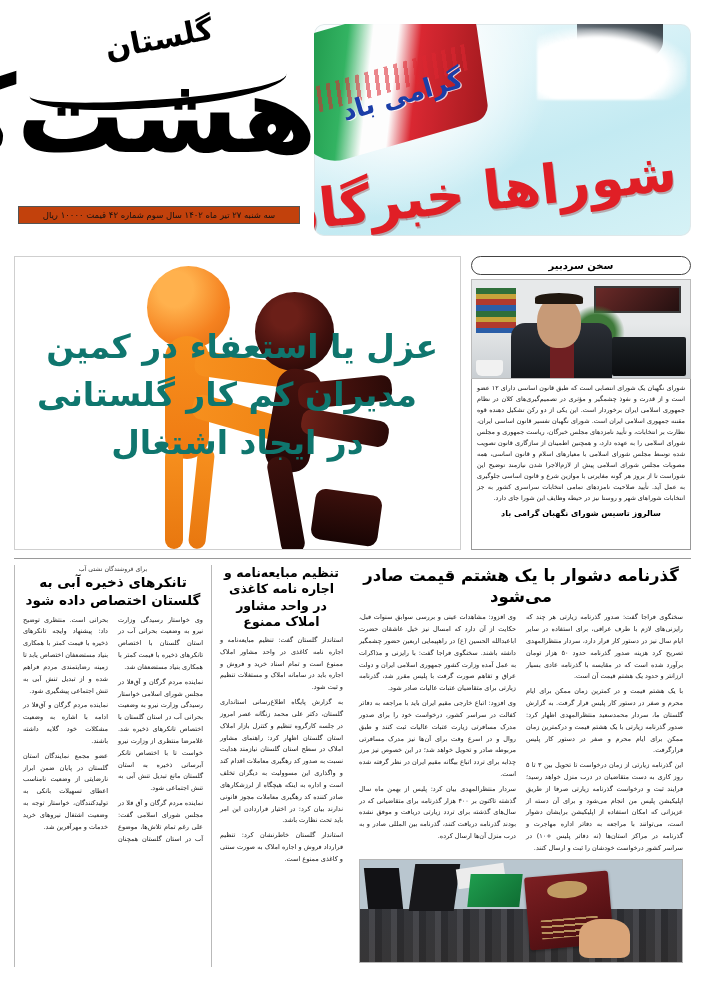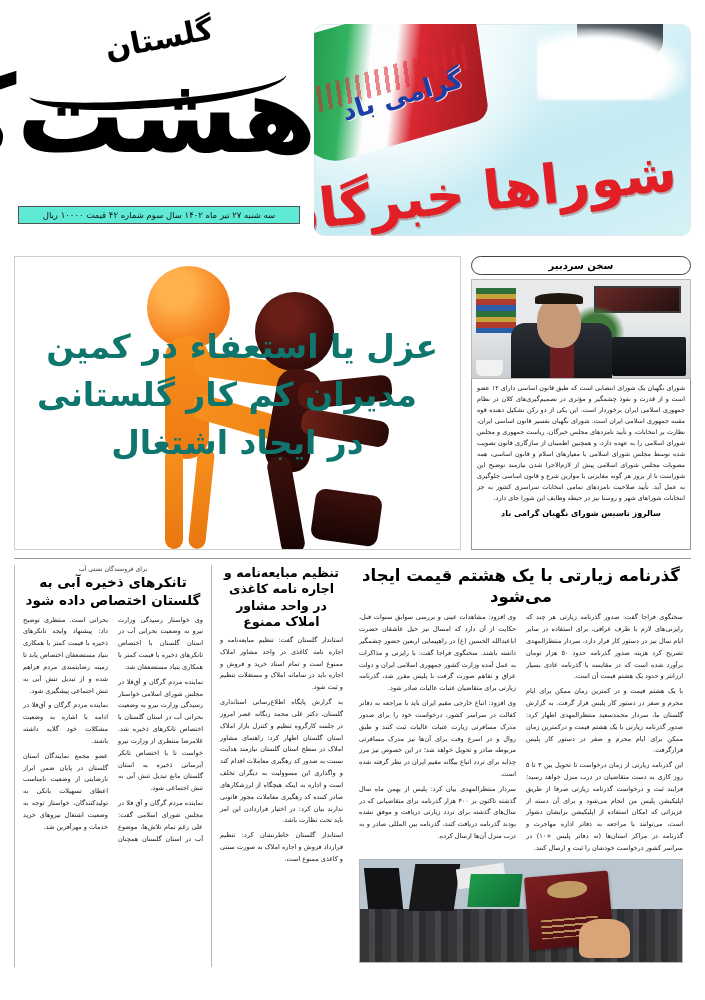--- a/index.html
+++ b/index.html
@@ -86,21 +86,21 @@
 
   .dateline {
     margin-top: 6px;
     width: 282px;
     border: 1px solid #555;
     text-align: center;
     font-size: 8.5px;
     padding: 3px 2px;
     color: #111;
     letter-spacing: 0.2px;
-    background: #5eead4;
+    background: #c2410c;
     white-space: nowrap;
   }
 
   .masthead-banner {
     flex: 1;
     border-radius: 10px;
     position: relative;
     overflow: hidden;
     height: 212px;
     margin-top: 12px;
@@ -532,21 +532,21 @@
       </div>
     </div>
 
   </div>
 
   <div class="main-rule"></div>
 
   <div class="columns">
 
     <div class="col col-right hidden-overflow">
-      <div class="col-headline">گذرنامه زیارتی با یک هشتم قیمت ایجاد می‌شود</div>
+      <div class="col-headline">گذرنامه دشوار با یک هشتم قیمت صادر می‌شود</div>
       <div class="body-2col">
         <p>سخنگوی فراجا گفت: صدور گذرنامه زیارتی هر چند که رایزنی‌های لازم با طرف عراقی، برای استفاده در سایر ایام سال نیز در دستور کار قرار دارد، سردار منتظرالمهدی تصریح کرد هزینه صدور گذرنامه حدود ۵۰ هزار تومان برآورد شده است که در مقایسه با گذرنامه عادی بسیار ارزانتر و حدود یک هشتم قیمت آن است.</p>
         <p>با یک هشتم قیمت و در کمترین زمان ممکن برای ایام محرم و صفر در دستور کار پلیس قرار گرفت. به گزارش گلستان ما، سردار محمدسعید منتظرالمهدی اظهار کرد: صدور گذرنامه زیارتی با یک هشتم قیمت و درکمترین زمان ممکن برای ایام محرم و صفر در دستور کار پلیس قرارگرفت.</p>
         <p>این گذرنامه زیارتی از زمان درخواست تا تحویل بین ۳ تا ۵ روز کاری به دست متقاضیان در درب منزل خواهد رسید؛ فرایند ثبت و درخواست گذرنامه زیارتی صرفا از طریق اپلیکیشن پلیس من انجام می‌شود و برای آن دسته از عزیزانی که امکان استفاده از اپلیکیشن برایشان دشوار است، می‌توانند با مراجعه به دفاتر اداره مهاجرت و گذرنامه در مراکز استان‌ها (نه دفاتر پلیس +۱۰) در سراسر کشور درخواست خودشان را ثبت و ارسال کنند.</p>
         <p>وی افزود: مشاهدات عینی و بررسی سوابق سنوات قبل، حکایت از آن دارد که امسال نیز خیل عاشقان حضرت اباعبدالله الحسین (ع) در راهپیمایی اربعین حضور چشمگیر داشته باشند. سخنگوی فراجا گفت: با رایزنی و مذاکرات به عمل آمده وزارت کشور جمهوری اسلامی ایران و دولت عراق و تفاهم صورت گرفت با پلیس مقرر شد، گذرنامه زیارتی برای متقاضیان عتبات عالیات صادر شود.</p>
         <p>وی افزود: اتباع خارجی مقیم ایران باید با مراجعه به دفاتر کفالت در سراسر کشور، درخواست خود را برای صدور مدرک مسافرتی زیارت عتبات عالیات ثبت کنند و طبق روال و در اسرع وقت برای آن‌ها نیز مدرک مسافرتی مربوطه صادر و تحویل خواهد شد؛ در این خصوص نیز مرز چذابه برای تردد اتباع بیگانه مقیم ایران در نظر گرفته شده است.</p>
         <p>سردار منتظرالمهدی بیان کرد: پلیس از بهمن ماه سال گذشته تاکنون بر ۴۰۰ هزار گذرنامه برای متقاضیانی که در سال‌های گذشته برای تردد زیارتی دریافت و موفق نشده بودند گذرنامه دریافت کنند، گذرنامه بین المللی صادر و به درب منزل آن‌ها ارسال کرده.</p>
       </div>
       <div class="news-photo">
         <div class="np-sky"></div>

